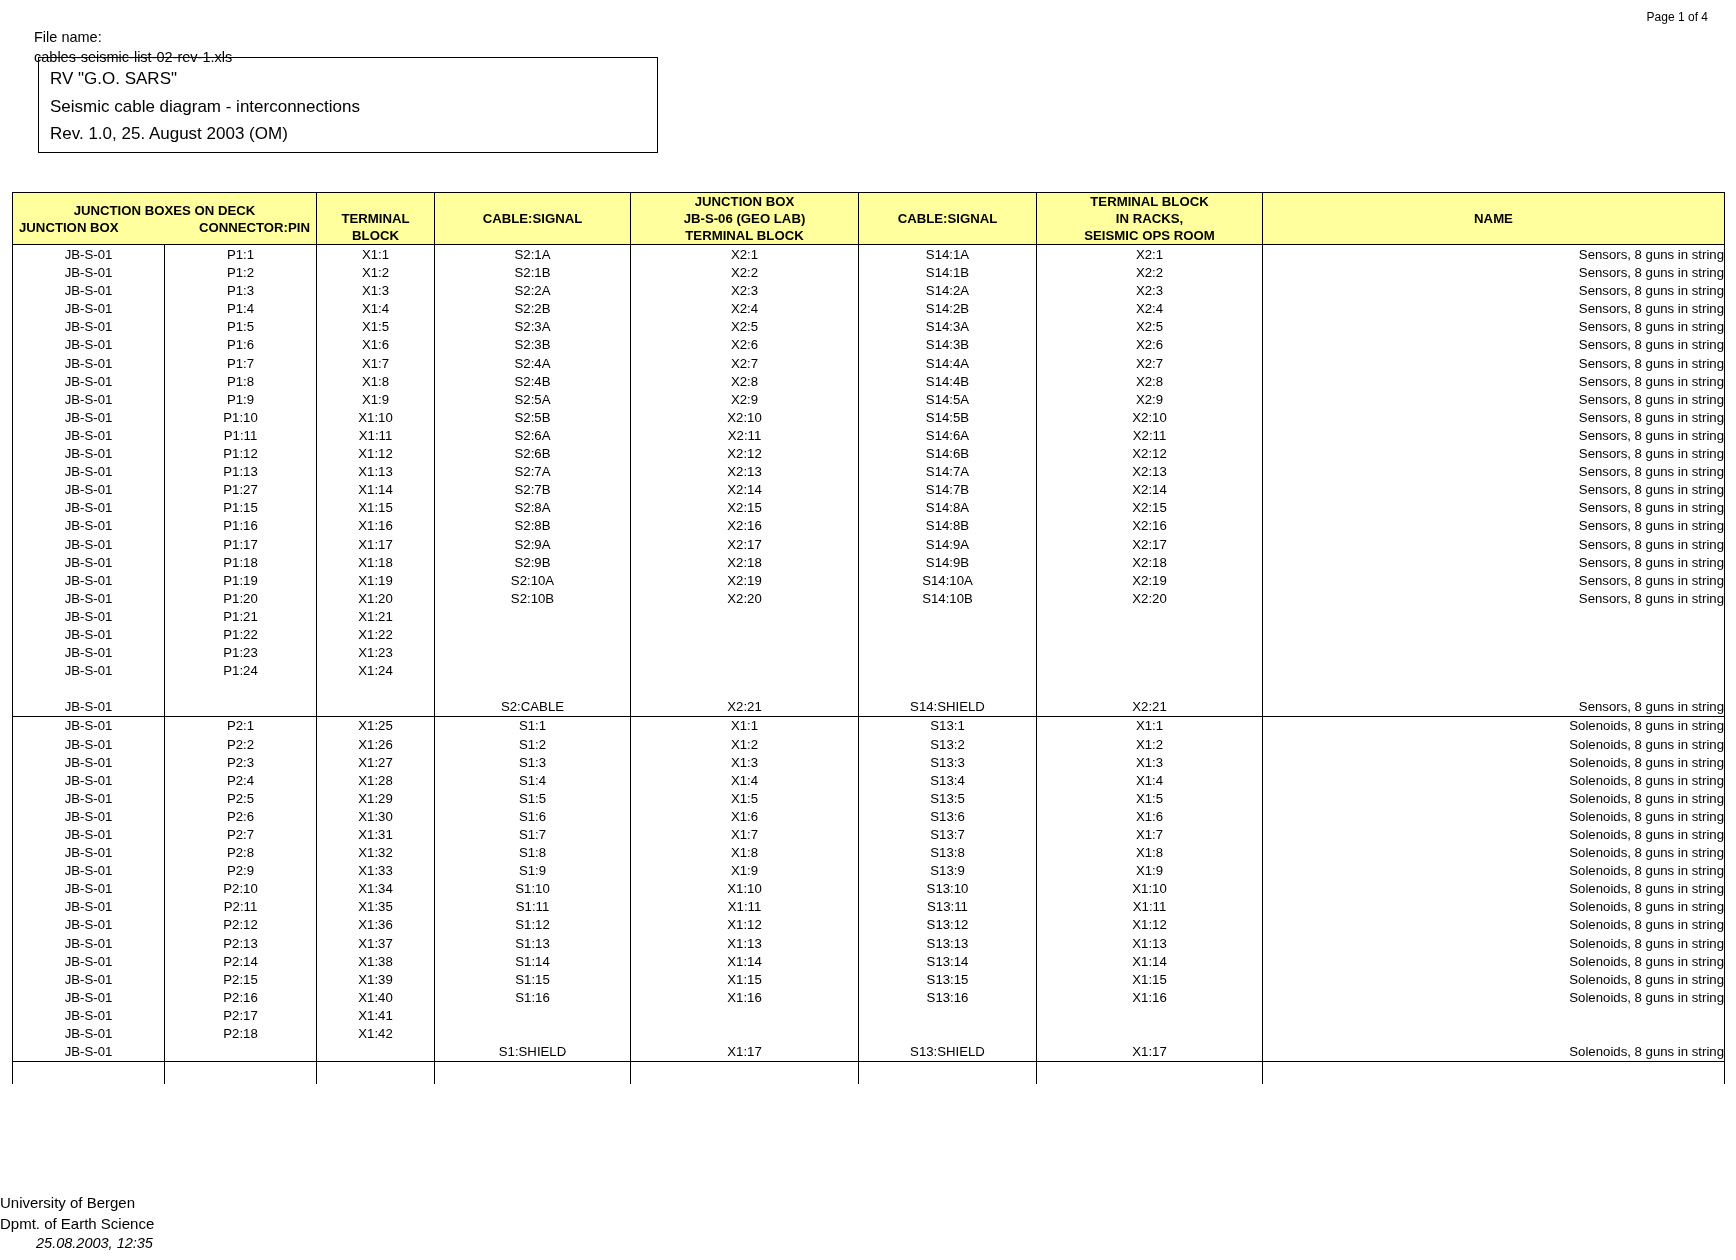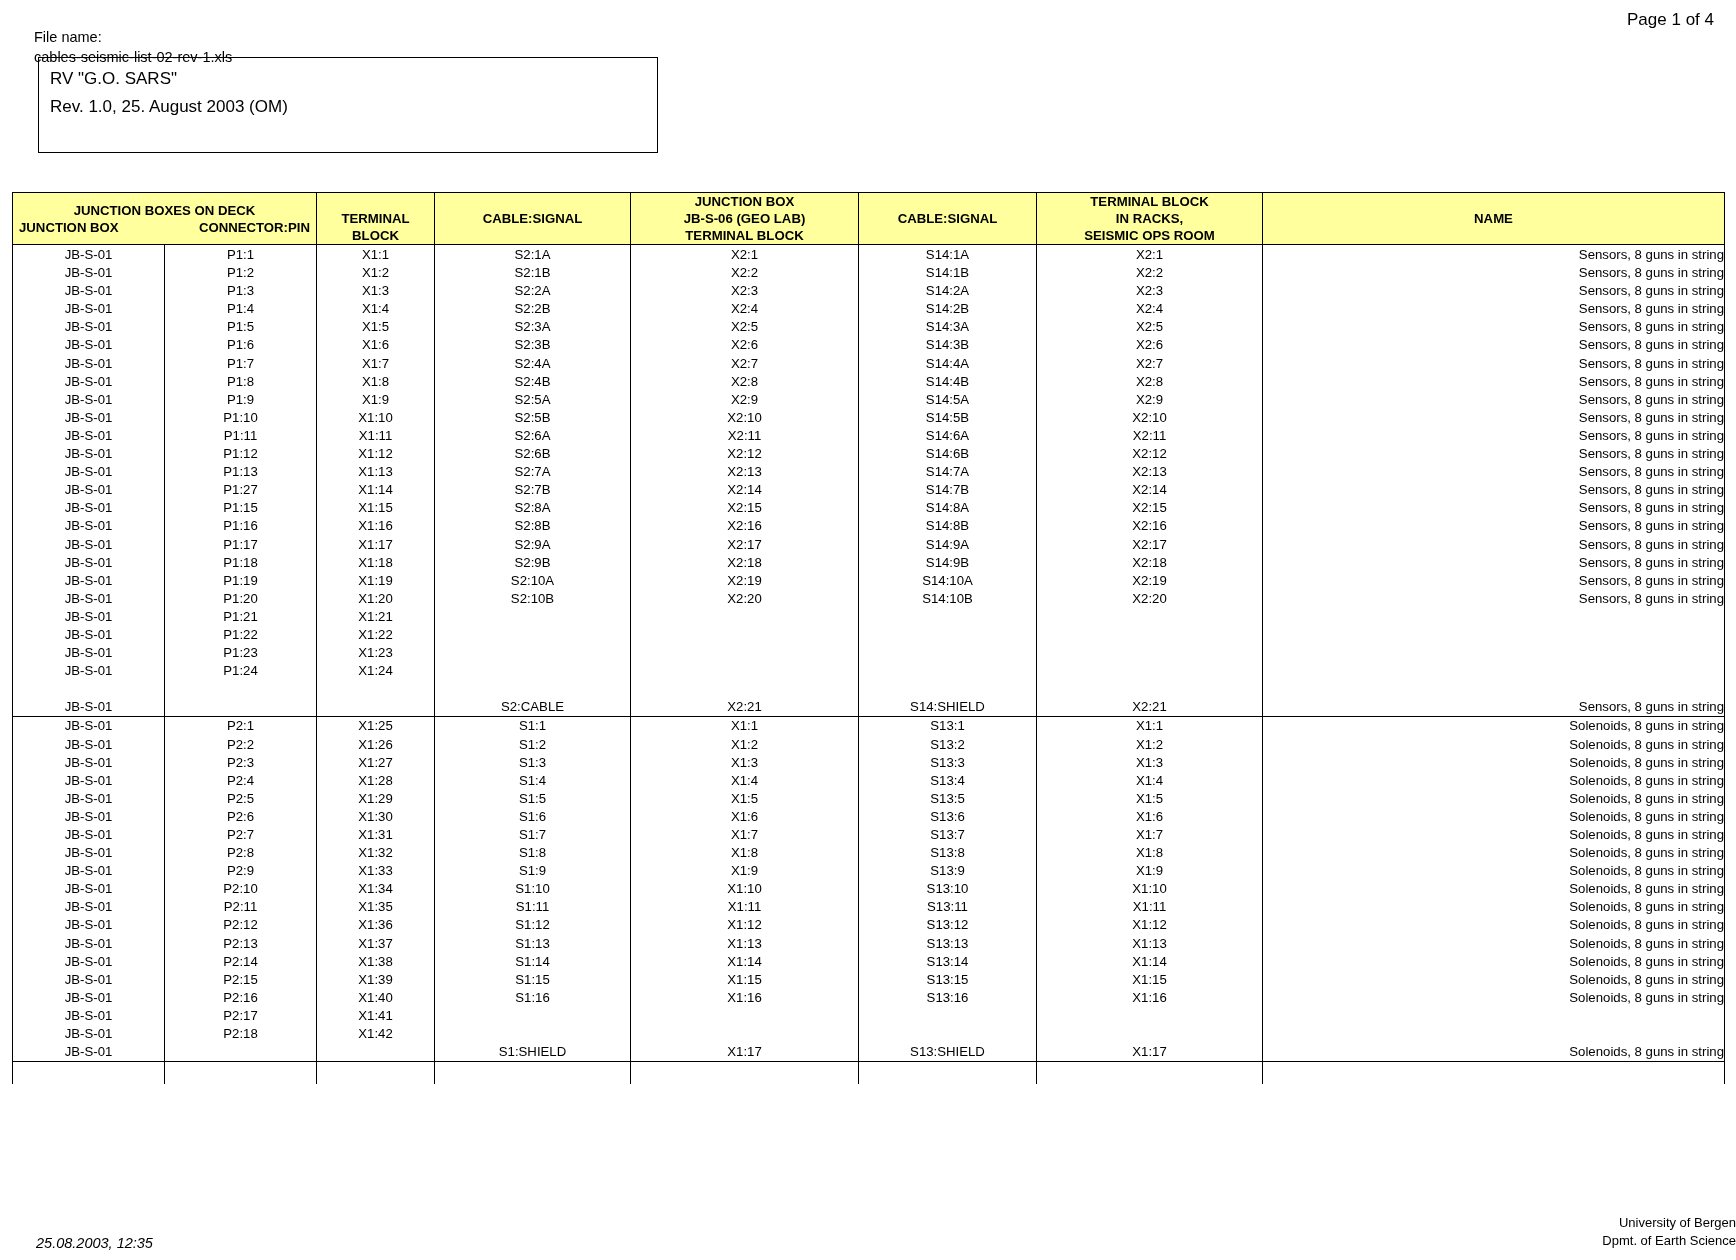--- a/index.html
+++ b/index.html
@@ -26,22 +26,22 @@
   .file-header {
     position: absolute;
     top: 28px;
     left: 34px;
     font-size: 14.5px;
     line-height: 1.35;
   }
   .page-number {
     position: absolute;
     top: 10px;
-    right: 22px;
-    font-size: 17px;
+    right: 28px;
+    font-size: 12px;
   }
   .title-box {
     position: absolute;
     top: 57px;
     left: 38px;
     width: 620px;
     height: 96px;
     border: 1.5px solid #000;
     box-sizing: border-box;
     padding: 7px 0 0 11px;
@@ -114,24 +114,23 @@
   col.c-jb06    { width: 228px; }
   col.c-cs2     { width: 178px; }
   col.c-tb2     { width: 226px; }
   col.c-name    { width: 462px; }
   
   .footer-center {
     position: absolute;
     left: 0;
     right: 0;
     top: 1192px;
-    text-align: right;
-    font-size: 13px;
+    text-align: left;
+    font-size: 15px;
     line-height: 1.42;
-    margin-top: 22px;
   }
   .footer-center .spaced {
     letter-spacing: 2.4px;
   }
   .footer-date {
     position: absolute;
     left: 36px;
     top: 1235px;
     font-size: 14.5px;
     font-style: italic;
@@ -144,20 +143,21 @@
 
   <div class="file-header">
     <div>File name:</div>
     <div>cables-seismic-list-02-rev-1.xls</div>
   </div>
 
   <div class="page-number">Page 1 of 4</div>
 
   <div class="title-box">
     <div>RV "G.O. SARS"</div>
+    <div>Seismic cable diagram - interconnections</div>
     <div>Rev. 1.0, 25. August 2003 (OM)</div>
   </div>
 
   <div class="table-wrap">
     <table class="main">
       <colgroup>
         <col class="c-jb">
           <col class="c-conn">
           <col class="c-tb1">
           <col class="c-cs1">

